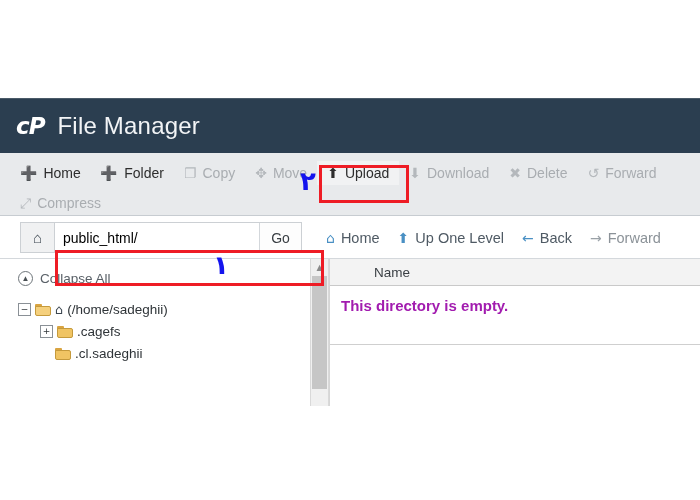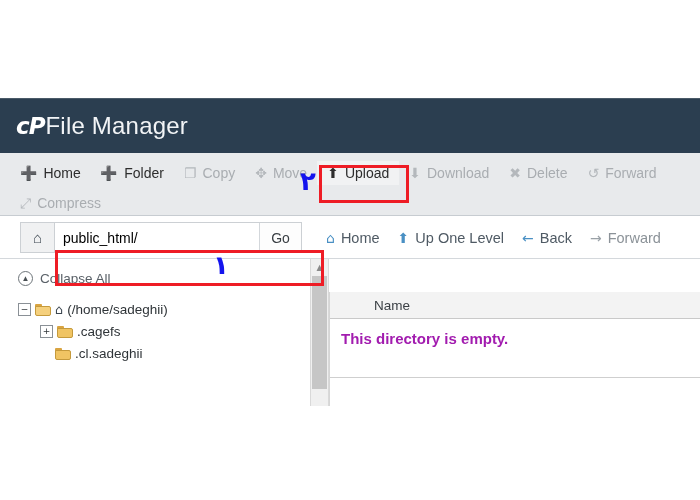--- a/index.html
+++ b/index.html
@@ -39,21 +39,21 @@
     box-sizing: border-box;
   }
   .cp-logo {
     color: #ffffff;
     font-size: 23px;
     font-weight: bold;
     font-style: italic;
     letter-spacing: -1px;
     font-family: "DejaVu Sans", sans-serif;
     line-height: 1;
-    margin-right: 1px;
+    margin-right: 13px;
   }
   .app-title {
     color: #f2f4f6;
     font-size: 24px;
     font-weight: normal;
     letter-spacing: .2px;
   }
 
   
   .toolbar {
@@ -311,21 +311,20 @@
     height: 113px;
     background: #c6c6c6;
   }
 
   
   .list-pane {
     flex: 1;
     background: #ffffff;
     border-left: 1px solid #d6d6d6;
     box-sizing: border-box;
-    margin-top: 33px;
   }
   .list-head {
     height: 27px;
     background: #f3f3f3;
     border-bottom: 1px solid #c9c9c9;
     display: flex;
     align-items: center;
     box-sizing: border-box;
   }
   .list-head .col-name {

